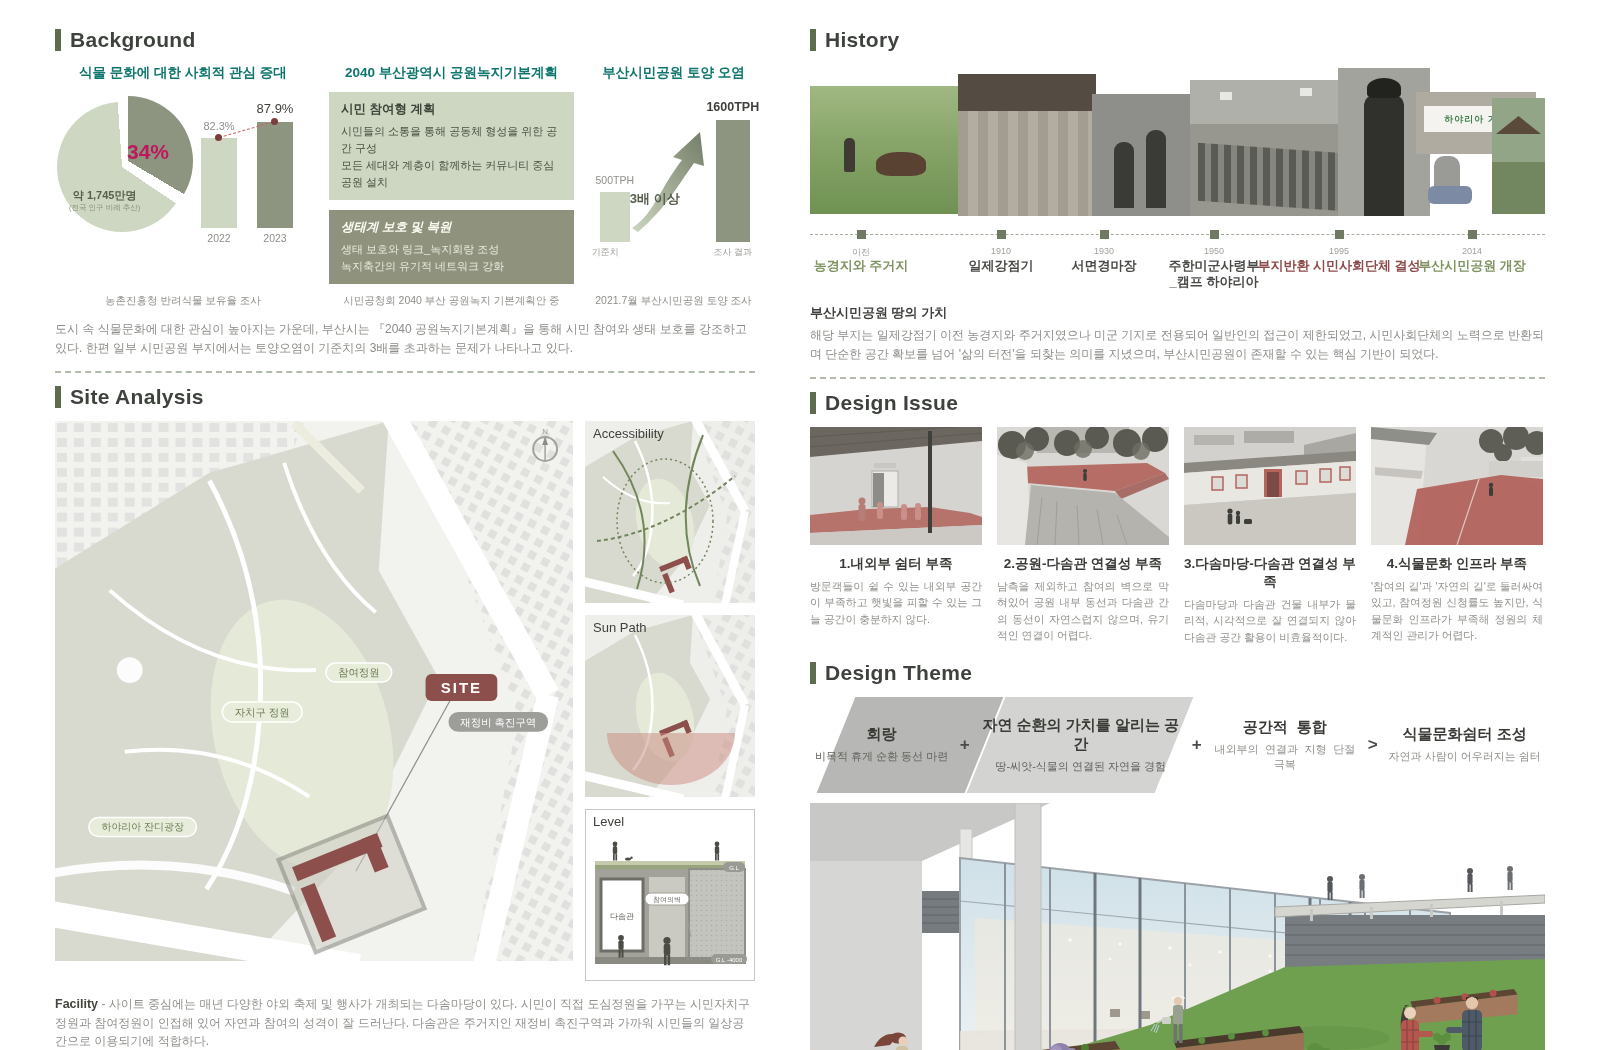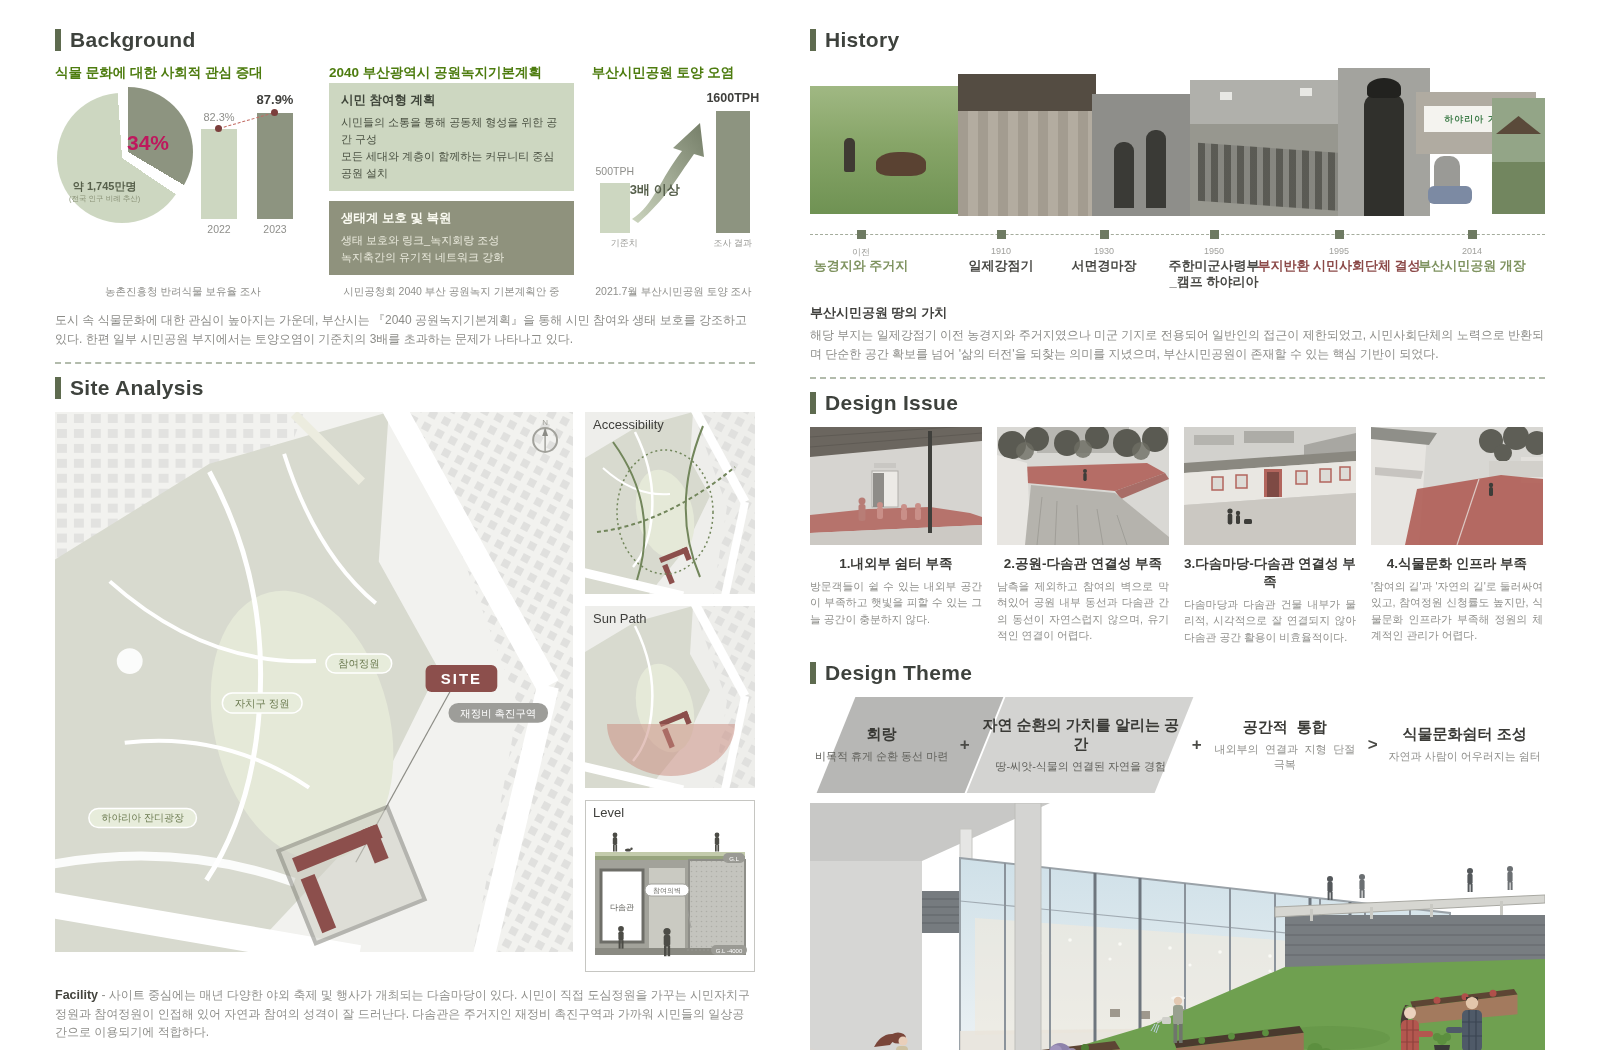--- a/index.html
+++ b/index.html
@@ -6,58 +6,58 @@
   .board{position:relative;width:1600px;height:1050px;background:#fff;font-family:"Liberation Sans",sans-serif;overflow:hidden;}
   .col{position:absolute;top:28px;}
   .col-left{left:55px;width:700px;}
   .col-right{left:810px;width:735px;}
   .sec-title{display:flex;align-items:center;gap:9px;font-size:21px;font-weight:bold;color:#3e423d;margin-bottom:12px;letter-spacing:.3px;}
   .tbar{width:6px;height:22px;background:#5e6b4f;}
   .divider{border-top:2px dashed #b2bbac;margin:14px 0 12px 0;}
   
   .bg-charts{display:flex;gap:18px;}
   .bgc{display:flex;flex-direction:column;}
-  .bgc-title{font-size:13.5px;font-weight:bold;color:#4d7c0f;text-align:left;margin-bottom:1px;}
+  .bgc-title{font-size:13.5px;font-weight:bold;color:#0f766e;text-align:center;margin-bottom:10px;}
   .bgc1{width:262px;} .bgc2{width:252px;} .bgc3{width:168px;}
   .c1-body{display:flex;height:168px;}
   .pie-wrap{position:relative;width:138px;height:150px;}
   .pie{position:absolute;left:2px;top:10px;width:130px;height:130px;border-radius:50%;
        background:conic-gradient(#cdd7c1 0 0);
        -webkit-mask:none;background:conic-gradient(from 124deg,#cdd7c1 0 64.5%,transparent 64.5%);}
   .pie-dark{position:absolute;left:8px;top:4px;width:130px;height:130px;border-radius:50%;
        background:conic-gradient(from 0deg,#8d9480 0 33.5%,transparent 33.5%);}
   .pie-val{position:absolute;left:72px;top:48px;color:#be185d;font-size:21px;font-weight:bold;text-align:center;}
   .pie-lab{position:absolute;left:14px;top:96px;text-align:center;}
   .pie-lab .l1{font-size:11px;font-weight:bold;color:#57604b;display:block;}
   .pie-lab .l2{font-size:7.5px;color:#8b9379;display:block;}
   .bars-wrap{position:relative;width:118px;height:168px;}
   .bar{position:absolute;width:36px;}
   .bar1{left:8px;top:46px;height:90px;background:#cdd7c1;}
   .bar2{left:64px;top:30px;height:106px;background:#8d9480;}
   .bv1{position:absolute;left:2px;top:28px;width:48px;text-align:center;font-size:11px;color:#8f8f8b;}
-  .bv2{position:absolute;left:58px;top:9px;width:48px;text-align:center;font-size:13px;font-weight:bold;color:#3f3f3c;}
+  .bv2{position:absolute;left:58px;top:9px;width:48px;text-align:center;font-size:13px;font-weight:normal;color:#3f3f3c;}
   .dot{position:absolute;width:7px;height:7px;border-radius:50%;background:#7c3e3c;}
   .dot1{left:22px;top:42px;} .dot2{left:78px;top:26px;}
   .dotline{position:absolute;left:26px;top:45px;width:56px;border-top:1.5px dashed #c26b63;transform:rotate(-16deg);transform-origin:left top;}
   .byear{position:absolute;top:140px;width:48px;text-align:center;font-size:10.5px;color:#8f8f8b;}
   .by1{left:2px;} .by2{left:58px;}
   .chart-cap{margin-top:auto;text-align:center;font-size:10.5px;color:#8f8f8b;}
   .planbox{padding:9px 12px;margin-bottom:10px;}
   .pb-light{background:#cdd7c1;} .pb-dark{background:#8f927d;}
   .pb-title{font-size:12.5px;font-weight:bold;margin-bottom:5px;}
-  .pb-light .pb-title{color:#3e4439;} .pb-dark .pb-title{color:#fbfbf2;}
+  .pb-light .pb-title{color:#3e4439;} .pb-dark .pb-title{color:#fbfbf2;font-style:italic;}
   .pb-line{font-size:11px;line-height:1.55;}
   .pb-light .pb-line{color:#4a5142;} .pb-dark .pb-line{color:#e9e9dc;}
   .c3-body{position:relative;height:170px;}
   .sbar{position:absolute;}
   .sbar1{left:8px;top:100px;width:30px;height:50px;background:#cdd7c1;}
   .sbar2{left:124px;top:28px;width:34px;height:122px;background:#8d9480;}
   .sv1{position:absolute;left:0px;top:82px;width:46px;text-align:center;font-size:10.5px;color:#8f8f8b;}
   .sv2{position:absolute;left:112px;top:8px;width:58px;text-align:center;font-size:12.5px;font-weight:bold;color:#3f3f3c;}
-  .sl1{position:absolute;left:0px;top:154px;width:46px;text-align:right;font-size:9px;color:#9a9a96;}
+  .sl1{position:absolute;left:0px;top:154px;width:46px;text-align:left;font-size:9px;color:#9a9a96;}
   .sl2{position:absolute;left:112px;top:154px;width:58px;text-align:center;font-size:9px;color:#9a9a96;}
   .soil-arrow{position:absolute;left:34px;top:34px;}
   .arrow-lab{position:absolute;left:38px;top:98px;font-size:13px;font-weight:bold;color:#565f4b;}
   .bg-summary{margin:12px 0 0 0;font-size:12px;line-height:1.55;color:#8c8c88;}
   
   .sa-body{display:flex;gap:12px;}
   .minis{width:170px;display:flex;flex-direction:column;gap:8px;}
   .mini{position:relative;}
   .mini-title{position:absolute;left:8px;top:5px;font-size:13px;color:#3f3f3c;z-index:2;}
   .notes{margin-top:10px;}

